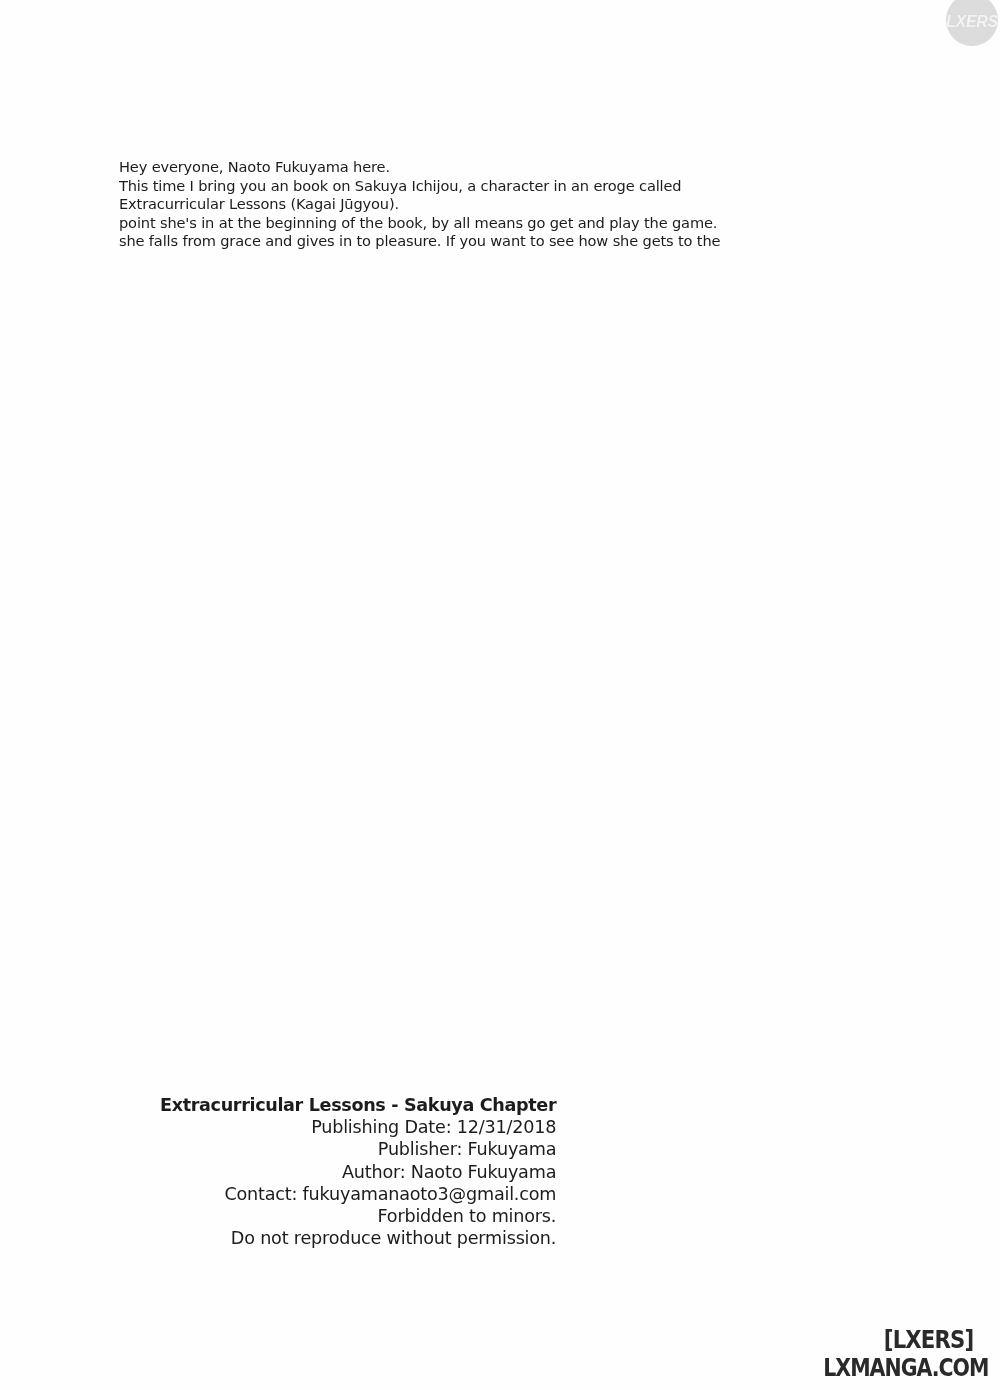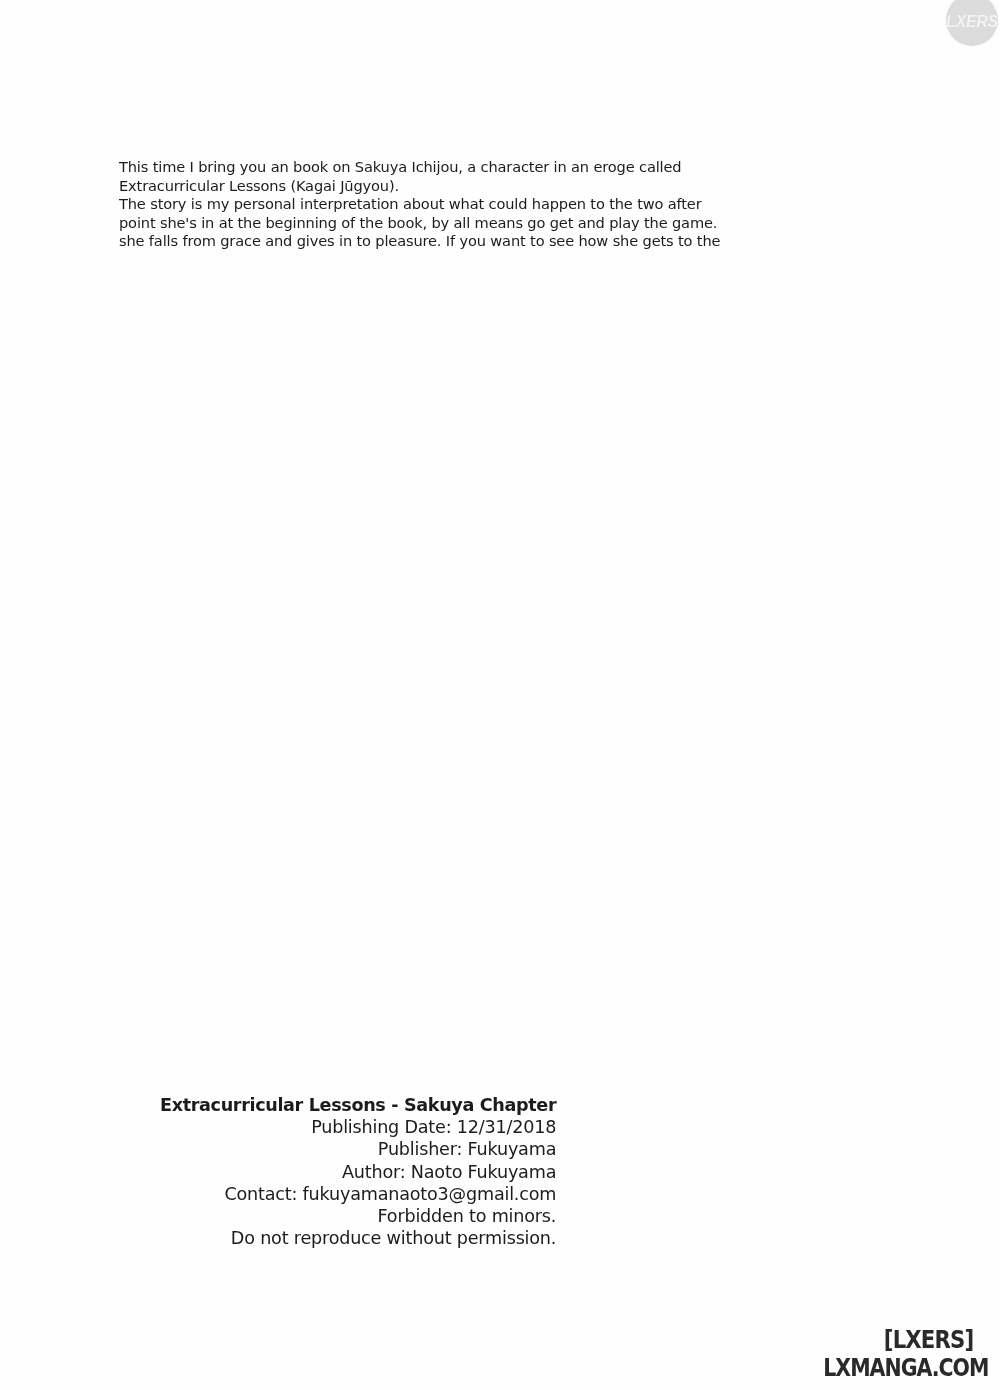--- a/index.html
+++ b/index.html
@@ -92,23 +92,23 @@
     }
   </style>
 </head>
 <body>
 
 <div class="badge">
   <span>LXERS</span>
 </div>
 
 <div class="intro">
+  <p>Hey everyone, Naoto Fukuyama here.</p>
   <p>This time I bring you an book on Sakuya Ichijou, a character in an eroge called</p>
   <p>Extracurricular Lessons (Kagai Jūgyou).</p>
-  <p>The story is my personal interpretation about what could happen to the two after</p>
   <p>point she's in at the beginning of the book, by all means go get and play the game.</p>
   <p>she falls from grace and gives in to pleasure. If you want to see how she gets to the</p>
 </div>
 
 <div class="colophon">
   <p class="title">Extracurricular Lessons - Sakuya Chapter</p>
   <p>Publishing Date: 12/31/2018</p>
   <p>Publisher: Fukuyama</p>
   <p>Author: Naoto Fukuyama</p>
   <p>Contact: fukuyamanaoto3@gmail.com</p>

